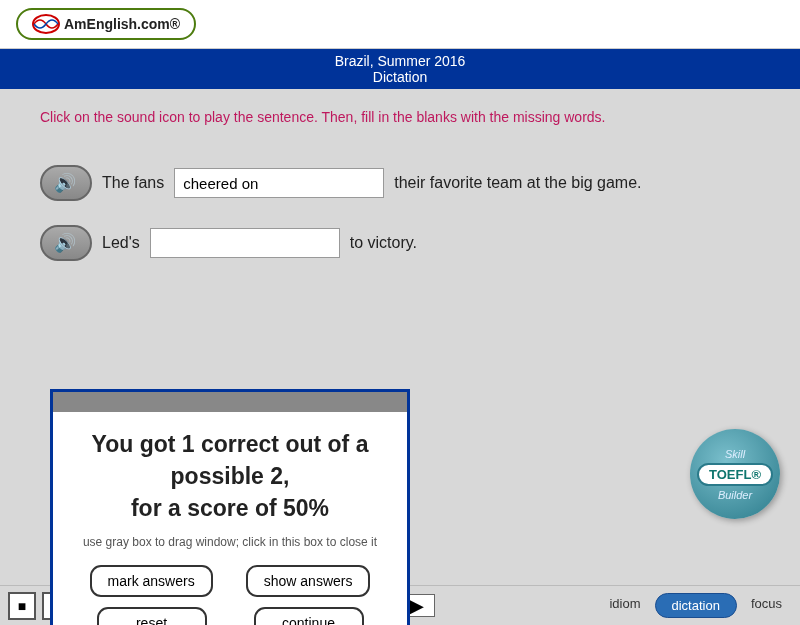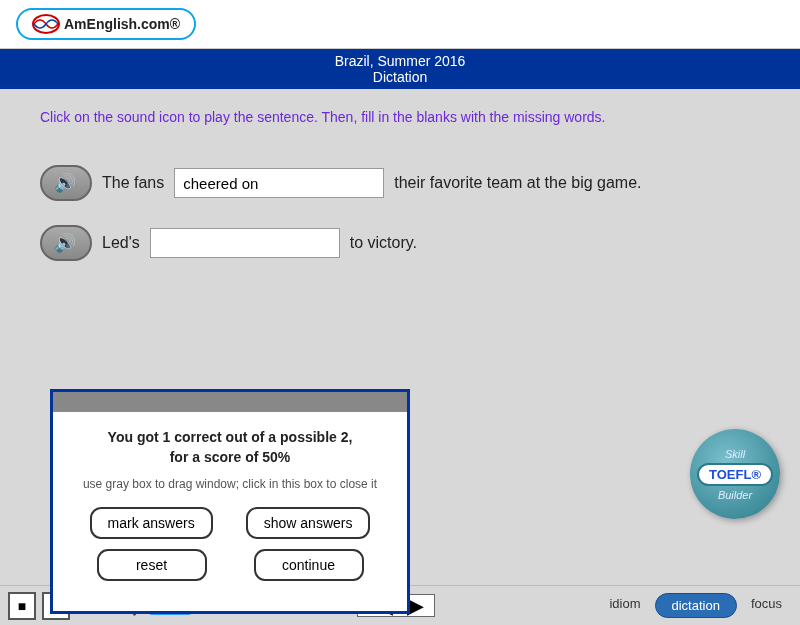--- a/index.html
+++ b/index.html
@@ -103,21 +103,21 @@
     #score-popup-header {
       background: #888;
       height: 20px;
       cursor: move;
     }
     #score-popup-body {
       padding: 16px 20px 20px;
       text-align: center;
     }
     #score-popup-body .score-text {
-      font-size: 14px;
+      font-size: 23px;
       font-weight: bold;
       color: #222;
       margin-bottom: 10px;
       line-height: 1.4;
     }
     #score-popup-body .hint-text {
       font-size: 12px;
       color: #555;
       margin-bottom: 16px;
     }
@@ -156,21 +156,21 @@
       box-shadow: 2px 2px 6px rgba(0,0,0,0.3);
     }
     .toefl-skill { font-size: 11px; color: #ddeeff; font-style: italic; }
     .toefl-inner {
       background: white;
       border: 2px solid #2a7a8a;
       border-radius: 20px;
       padding: 2px 10px;
       font-size: 13px;
       font-weight: bold;
-      color: #1d4ed8;
+      color: #0f766e;
       margin: 3px 0;
     }
     .toefl-builder { font-size: 11px; color: #ddeeff; font-style: italic; }
     .nav-square-btn {
       width: 28px;
       height: 28px;
       border: 2px solid #555;
       background: white;
       display: flex; align-items: center; justify-content: center;
       cursor: pointer;
@@ -227,38 +227,38 @@
       font-size: 13px;
       font-weight: bold;
       cursor: pointer;
     }
   </style>
 </head>
 <body>
 
 <div id="header">
   <div id="logo">
-    <div style="border:2px solid #0ea5e9; border-radius:24px; padding:4px 14px; display:flex; align-items:center; background:white;">
+    <div style="border:2px solid #4d7c0f; border-radius:24px; padding:4px 14px; display:flex; align-items:center; background:white;">
       <svg width="28" height="20" viewBox="0 0 28 20" style="margin-right:4px;">
         <ellipse cx="14" cy="10" rx="13" ry="9" fill="none" stroke="#cc0000" stroke-width="2"></ellipse>
         <path d="M2 10 Q8 2 14 10 Q20 18 26 10" fill="none" stroke="#cc0000" stroke-width="1.5"></path>
         <path d="M2 10 Q8 18 14 10 Q20 2 26 10" fill="none" stroke="#0044aa" stroke-width="1.5"></path>
       </svg>
       <span style="font-size:14px; font-weight:bold; color:#222;">AmEnglish.com®</span>
     </div>
   </div>
 </div>
 
 <div id="subheader">
   <span>Brazil, Summer 2016</span>
   <span>Dictation</span>
 </div>
 
 <div id="main">
-  <p id="instructions" style="font-size:14px; color:#6d28d9; margin-bottom:40px;">Click on the sound icon to play the sentence. Then, fill in the blanks with the missing words.</p>
+  <p id="instructions" style="font-size:14px; color:#be185d; margin-bottom:40px;">Click on the sound icon to play the sentence. Then, fill in the blanks with the missing words.</p>
 
   <div class="sentence-row">
     <button class="sound-btn" title="Play sentence 1">
       <span class="speaker">🔊</span>
     </button>
     <span>The fans</span>
     <input type="text" class="text-input" value="cheered on" style="width: 210px;">
     <span>their favorite team at the big game.</span>
   </div>
 

